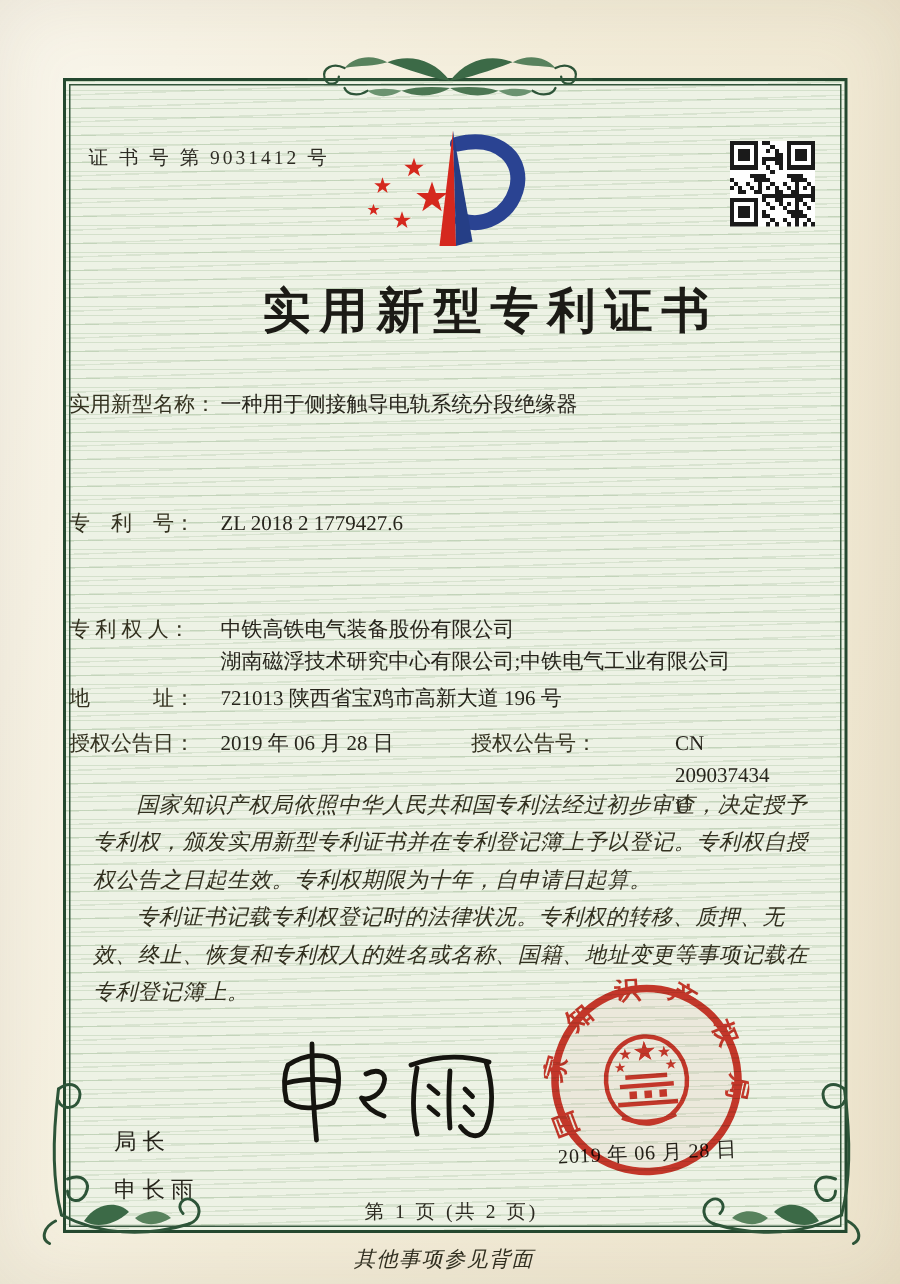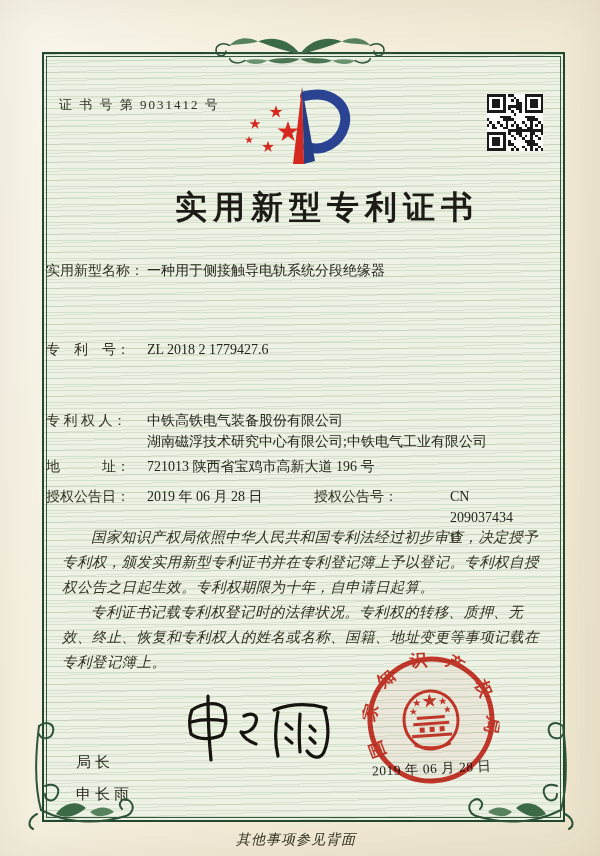--- a/index.html
+++ b/index.html
@@ -306,15 +306,16 @@
       <rect x="54" y="64" width="28" height="3"></rect>
       <rect x="50" y="70" width="36" height="3"></rect>
       <rect x="56" y="75" width="5" height="5"></rect>
       <rect x="66" y="75" width="5" height="5"></rect>
       <rect x="76" y="75" width="5" height="5"></rect>
       <rect x="48" y="82" width="40" height="3"></rect>
       <path d="M50 92 C60 97 76 97 86 92" stroke="#cf2b1e" stroke-width="3" fill="none"></path>
     </g>
   </svg>
 
+  <div class="page-no">第 1 页 (共 2 页)</div>
   <div class="back-note">其他事项参见背面</div>
 
 </div>
 
 </body></html>

